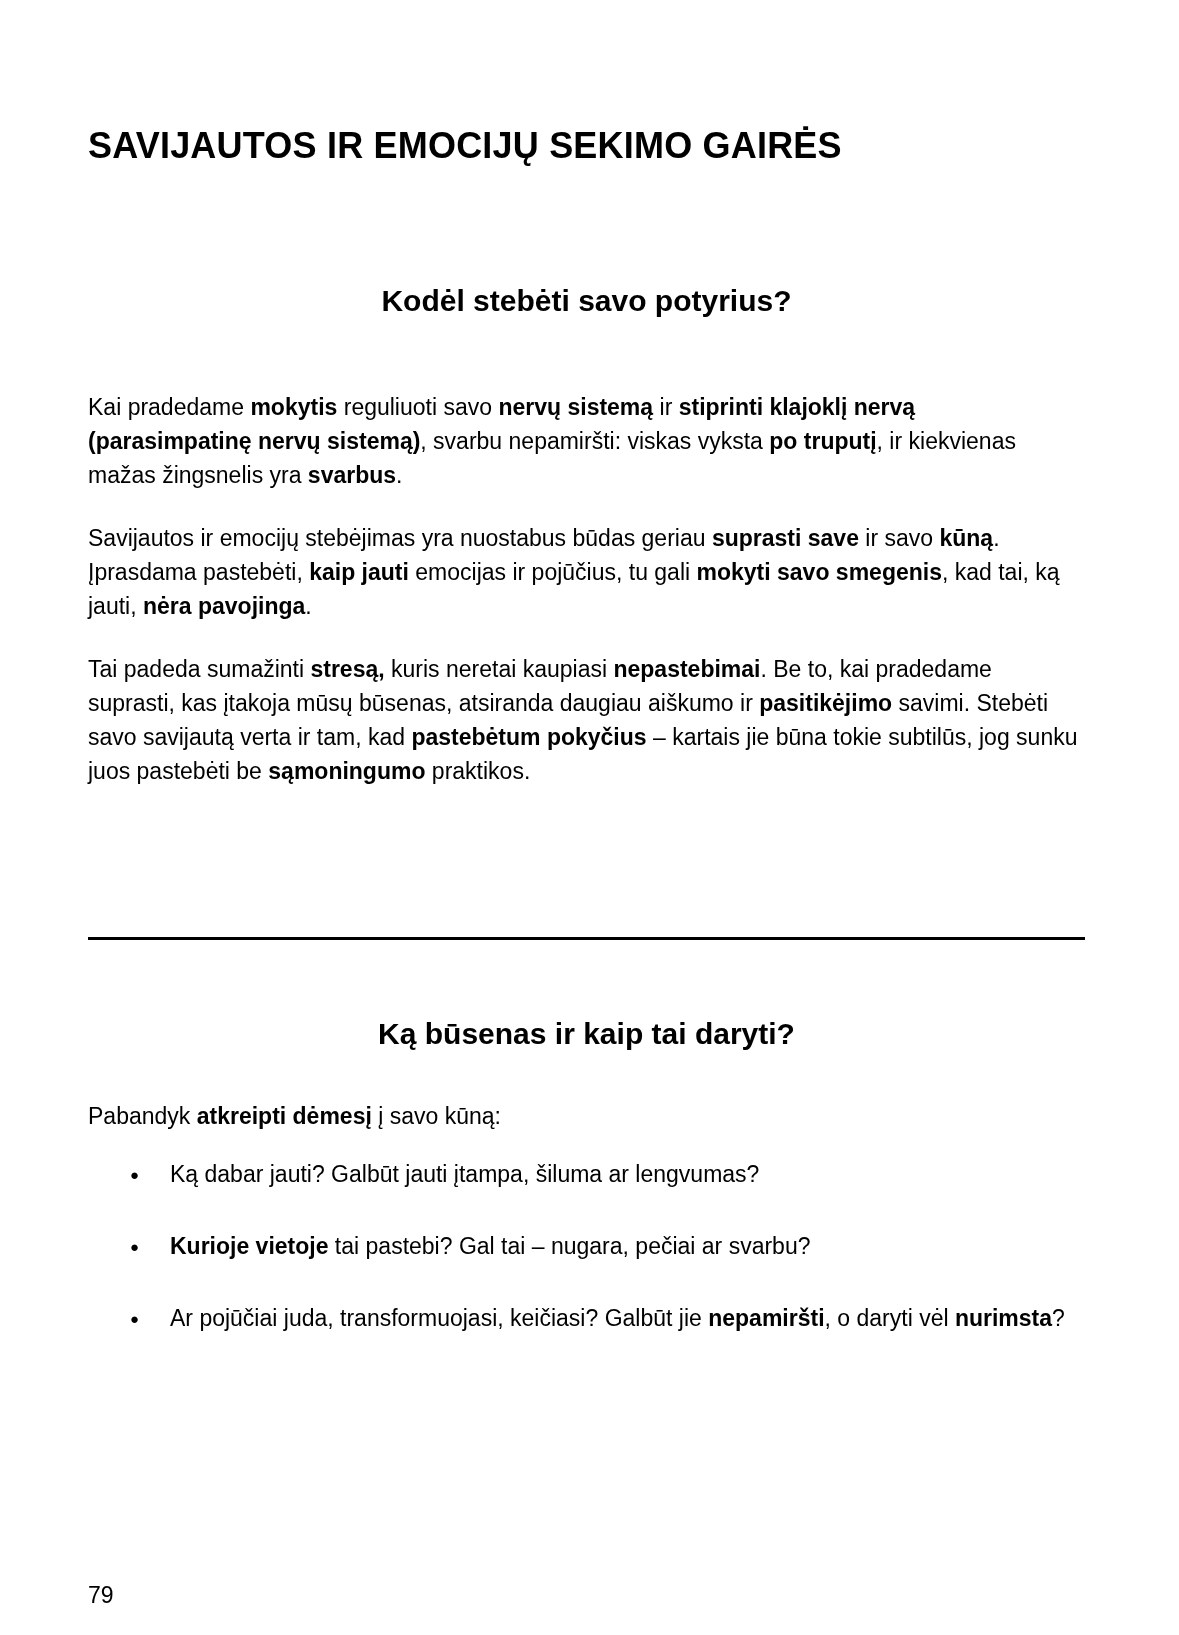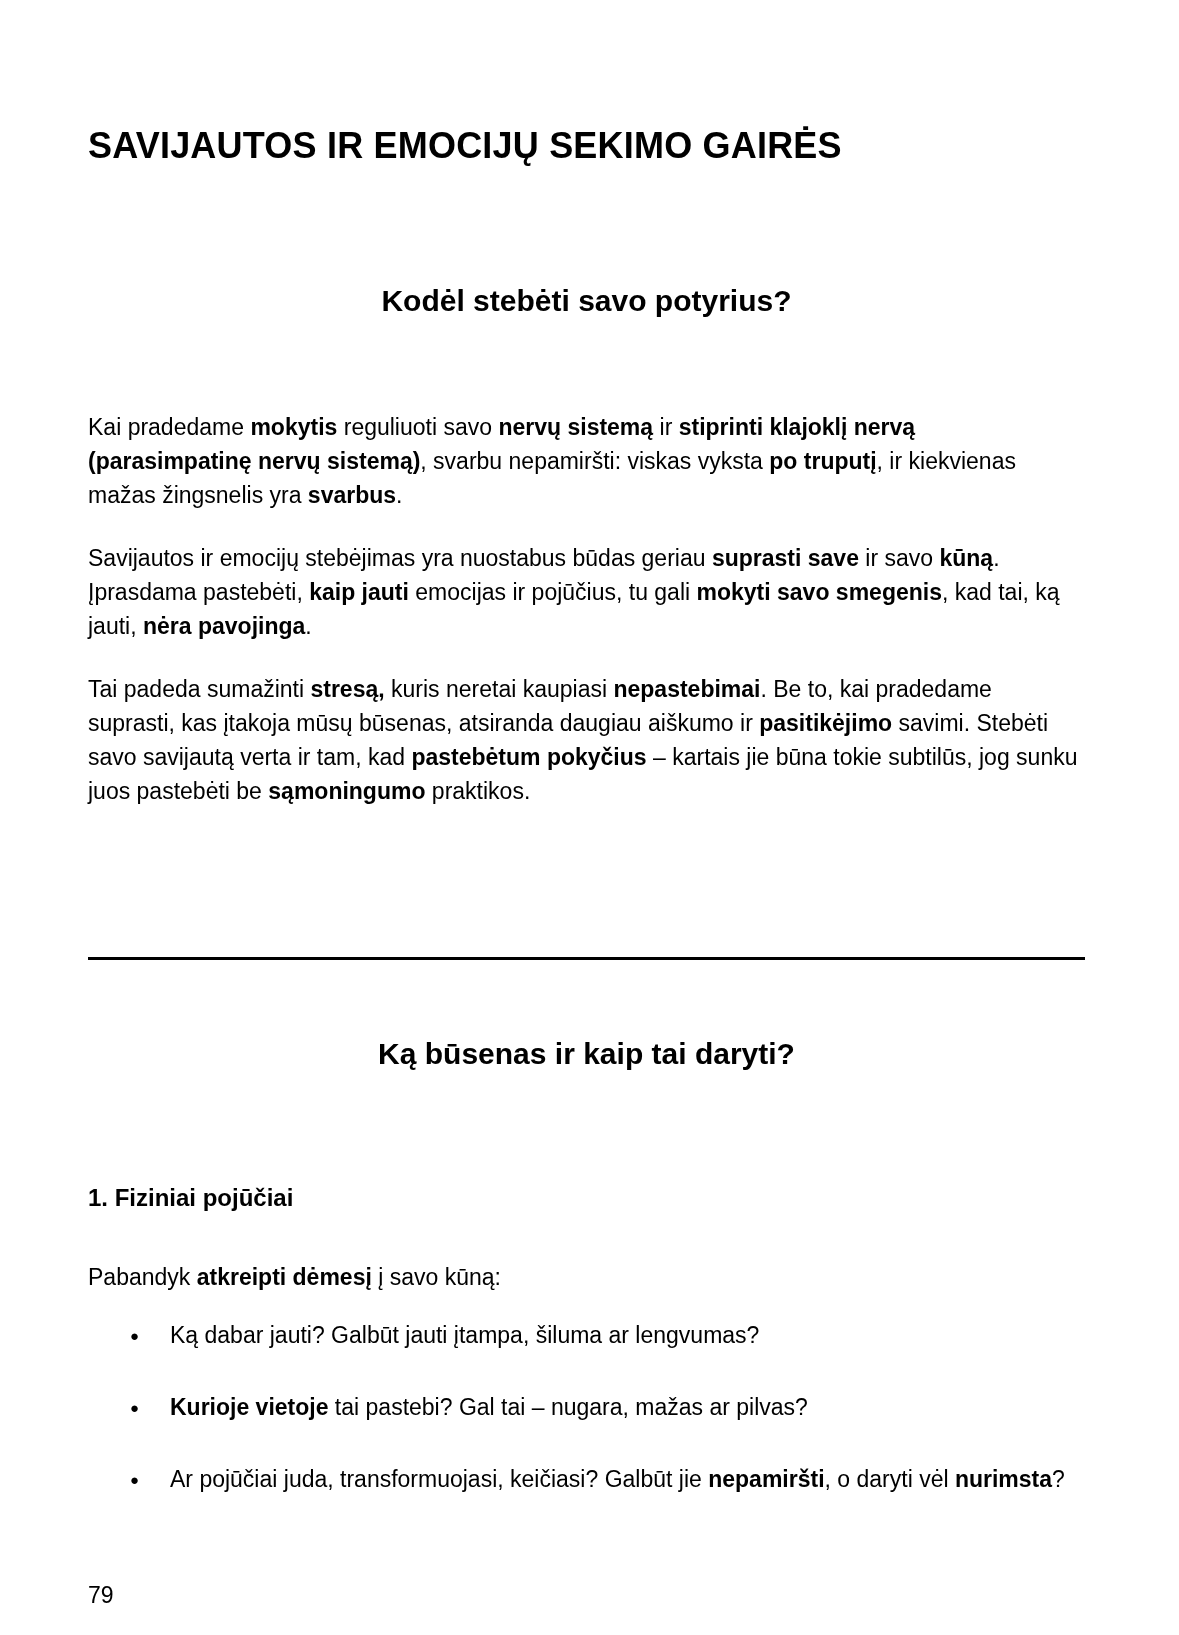--- a/index.html
+++ b/index.html
@@ -38,21 +38,21 @@
     text-align: center;
   }
   .sh1 { margin-top: 116px; }
   .sh2 { margin-top: 76px; }
   .body-p {
     margin: 0 0 29px 0;
     font-size: 23px;
     line-height: 34px;
     font-weight: 400;
   }
-  .p-first { margin-top: 92px; }
+  .p-first { margin-top: 72px; }
   .bold, .body-p .bold { font-weight: 700; }
   .divider {
     border: none;
     border-top: 3px solid #000000;
     margin: 149px 0 0 0;
     height: 0;
   }
   .sub-heading {
     margin: 113px 0 0 0;
     font-size: 24px;
@@ -101,25 +101,24 @@
   <p class="body-p p-first"><span>Kai pradedame </span><span class="bold">mokytis</span><span> reguliuoti savo </span><span class="bold">nervų sistemą</span><span> ir </span><span class="bold">stiprinti klajoklį nervą (parasimpatinę nervų sistemą)</span><span>, svarbu nepamiršti: viskas vyksta </span><span class="bold">po truputį</span><span>, ir kiekvienas mažas žingsnelis yra </span><span class="bold">svarbus</span><span>.</span></p>
 
   <p class="body-p"><span>Savijautos ir emocijų stebėjimas yra nuostabus būdas geriau </span><span class="bold">suprasti save</span><span> ir savo </span><span class="bold">kūną</span><span>. Įprasdama pastebėti, </span><span class="bold">kaip jauti</span><span> emocijas ir pojūčius, tu gali </span><span class="bold">mokyti savo smegenis</span><span>, kad tai, ką jauti, </span><span class="bold">nėra pavojinga</span><span>.</span></p>
 
   <p class="body-p"><span>Tai padeda sumažinti </span><span class="bold">stresą,</span><span> kuris neretai kaupiasi </span><span class="bold">nepastebimai</span><span>. Be to, kai pradedame suprasti, kas įtakoja mūsų būsenas, atsiranda daugiau aiškumo ir </span><span class="bold">pasitikėjimo</span><span> savimi. Stebėti savo savijautą verta ir tam, kad </span><span class="bold">pastebėtum pokyčius</span><span> – kartais jie būna tokie subtilūs, jog sunku juos pastebėti be </span><span class="bold">sąmoningumo</span><span> praktikos.</span></p>
 
   <hr class="divider">
 
   <h2 class="section-heading sh2">Ką būsenas ir kaip tai daryti?</h2>
 
-  <h3 class="sub-heading">1. Fiziniai pojūčiai</h3>
 
   <p class="body-p intro-p"><span>Pabandyk </span><span class="bold">atkreipti dėmesį</span><span> į savo kūną:</span></p>
 
   <ul class="bullet-list">
     <li><span class="bullet-dot">●</span><span>Ką dabar jauti? Galbūt jauti įtampa, šiluma ar lengvumas?</span></li>
-    <li><span class="bullet-dot">●</span><span class="bold">Kurioje vietoje</span><span> tai pastebi? Gal tai – nugara, mažas ar pilvas?</span></li>
+    <li><span class="bullet-dot">●</span><span class="bold">Kurioje vietoje</span><span> tai pastebi? Gal tai – nugara, pečiai ar svarbu?</span></li>
     <li><span class="bullet-dot">●</span><span>Ar pojūčiai juda, transformuojasi, keičiasi? Galbūt jie </span><span class="bold">nepamiršti</span><span>, o daryti vėl </span><span class="bold">nurimsta</span><span>?</span></li>
   </ul>
 
   <div class="page-number">79</div>
 
 </div>
 
 </body></html>

